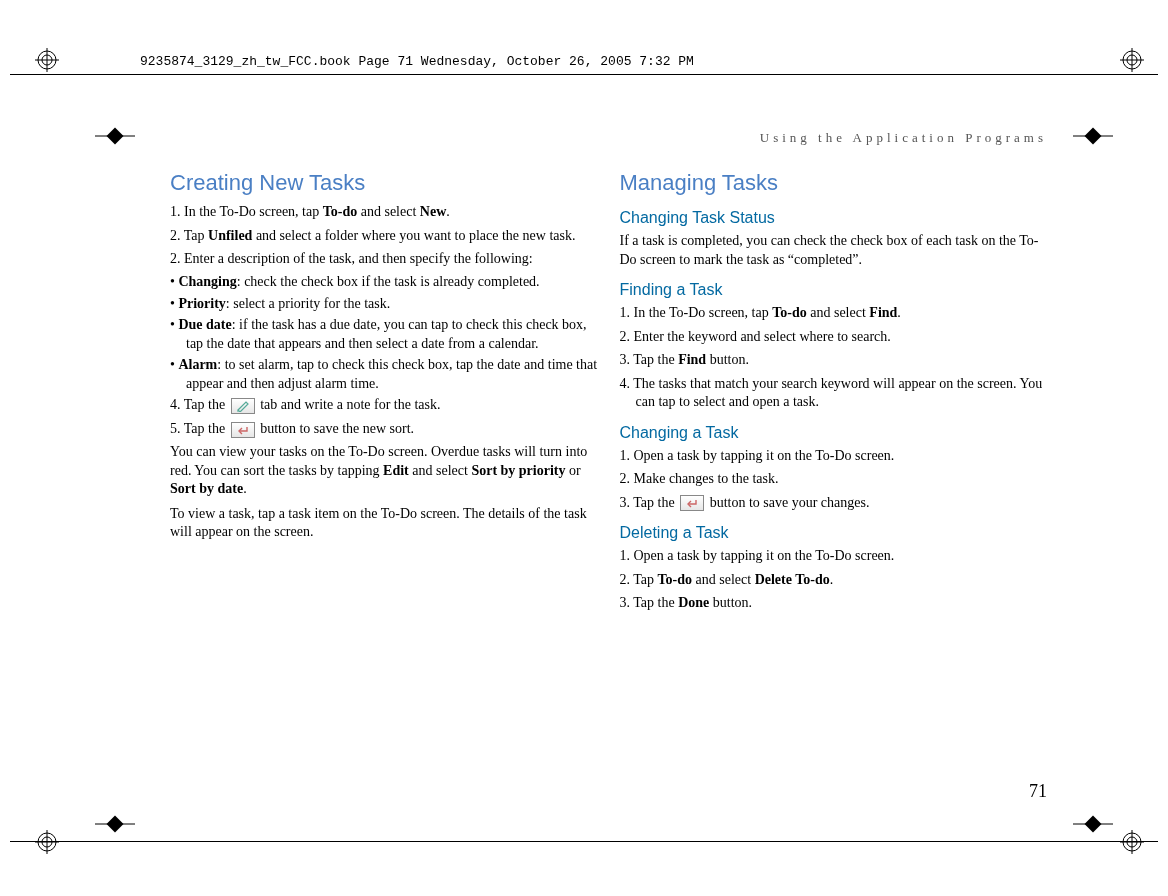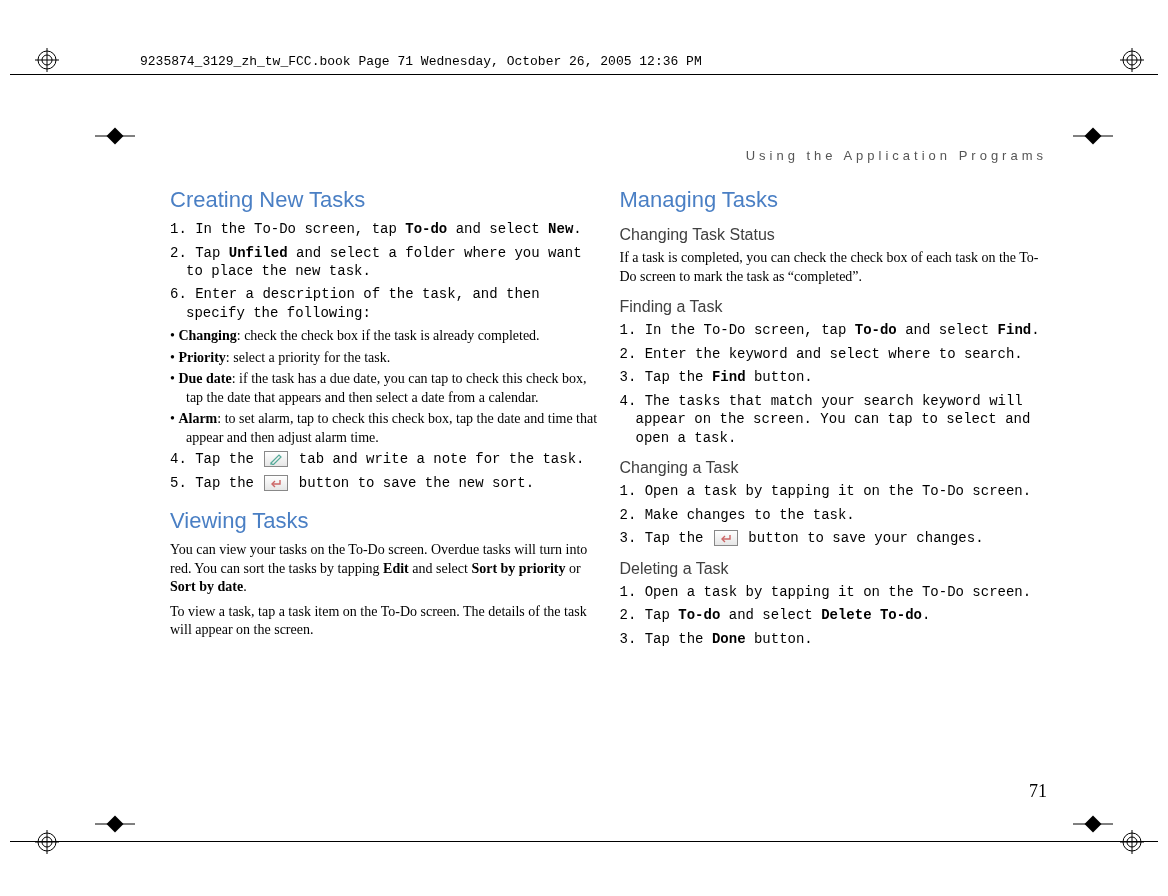--- a/index.html
+++ b/index.html
@@ -70,27 +70,26 @@
     .page-content {
       position: absolute;
       top: 130px;
       left: 170px;
       right: 115px;
       bottom: 100px;
     }
 
     .page-header {
       text-align: right;
-      font-family: Liberation Sans, sans-serif;
+      font-family: Liberation Serif, serif;
       font-size: 13px;
       letter-spacing: 4px;
       color: #555;
       margin-bottom: 22px;
       padding-right: 6px;
-      margin-top: 18px;
     }
 
     .columns {
       display: flex;
       gap: 16px;
     }
 
     .column {
       flex: 1;
       font-size: 14px;
@@ -102,33 +101,32 @@
       font-family: Arial, Helvetica, sans-serif;
       font-weight: normal;
       color: #4a7fc4;
       font-size: 22px;
       margin-bottom: 6px;
     }
 
     h3.subsection {
       font-family: Arial, Helvetica, sans-serif;
       font-weight: normal;
-      color: #404040;
+      color: #0369a1;
       font-size: 16px;
       margin-top: 10px;
       margin-bottom: 4px;
     }
 
     .p { margin-bottom: 6px; }
 
     .step {
       margin-bottom: 5px;
       padding-left: 16px;
       text-indent: -16px;
-      font-family: Liberation Mono, monospace;
     }
 
     .bullet {
       margin-bottom: 3px;
       padding-left: 16px;
       text-indent: -16px;
     }
 
     strong { font-weight: bold; }
 
@@ -197,60 +195,59 @@
     </svg></div>
 <div class="diamond-mark dm-left-bot"><svg viewBox="0 0 40 24">
       <line x1="0" y1="12" x2="40" y2="12" stroke="#000"></line>
       <rect x="14" y="6" width="12" height="12" fill="#000" transform="rotate(45 20 12)"></rect>
     </svg></div>
 <div class="diamond-mark dm-right-bot"><svg viewBox="0 0 40 24">
       <line x1="0" y1="12" x2="40" y2="12" stroke="#000"></line>
       <rect x="14" y="6" width="12" height="12" fill="#000" transform="rotate(45 20 12)"></rect>
     </svg></div>
 
-<div class="book-meta">9235874_3129_zh_tw_FCC.book  Page 71  Wednesday, October 26, 2005  12:36 PM</div>
+<div class="book-meta">9235874_3129_zh_tw_FCC.book  Page 71  Wednesday, October 26, 2005  7:32 PM</div>
 
 <div class="page-content">
   <div class="page-header">Using the Application Programs</div>
 
   <div class="columns">
 
     <div class="column">
       <h2 class="section">Creating New Tasks</h2>
 
       <div class="step">
         <span>1. In the To-Do screen, tap </span><strong>To-do</strong><span> and select </span><strong>New</strong><span>.</span>
       </div>
 
       <div class="step">
         <span>2. Tap </span><strong>Unfiled</strong><span> and select a folder where you want to place the new task.</span>
       </div>
 
-      <div class="step">6. Enter a description of the task, and then specify the following:</div>
+      <div class="step">2. Enter a description of the task, and then specify the following:</div>
 
       <div class="bullet">• <strong>Changing</strong><span>: check the check box if the task is already completed.</span></div>
       <div class="bullet">• <strong>Priority</strong><span>: select a priority for the task.</span></div>
       <div class="bullet">• <strong>Due date</strong><span>: if the task has a due date, you can tap to check this check box, tap the date that appears and then select a date from a calendar.</span></div>
       <div class="bullet">• <strong>Alarm</strong><span>: to set alarm, tap to check this check box, tap the date and time that appear and then adjust alarm time.</span></div>
 
       <div class="step">
         <span>4. Tap the </span><span class="icon-box"><svg viewBox="0 0 14 12">
               <path d="M2 10 L10 2 L12 4 L4 12 Z" fill="none" stroke="#5a9" stroke-width="1.2"></path>
               <path d="M1 11 L3 11" stroke="#5a9"></path>
             </svg></span><span> tab and write a note for the task.</span>
       </div>
 
       <div class="step">
         <span>5. Tap the </span><span class="icon-box"><svg viewBox="0 0 14 12">
               <path d="M11 3 L11 7 L4 7" fill="none" stroke="#c66" stroke-width="1.4"></path>
               <path d="M6 4 L3 7 L6 10" fill="none" stroke="#c66" stroke-width="1.4"></path>
             </svg></span><span> button to save the new sort.</span>
       </div>
 
-      <h2 class="section" style="margin-top:14px">Viewing Tasks</h2>
 
       <div class="p">
         <span>You can view your tasks on the To-Do screen. Overdue tasks will turn into red. You can sort the tasks by tapping </span><strong>Edit</strong><span> and select </span><strong>Sort by priority</strong><span> or </span><strong>Sort by date</strong><span>.</span>
       </div>
 
       <div class="p">To view a task, tap a task item on the To-Do screen. The details of the task will appear on the screen.</div>
     </div>
 
     <div class="column">
       <h2 class="section">Managing Tasks</h2>

